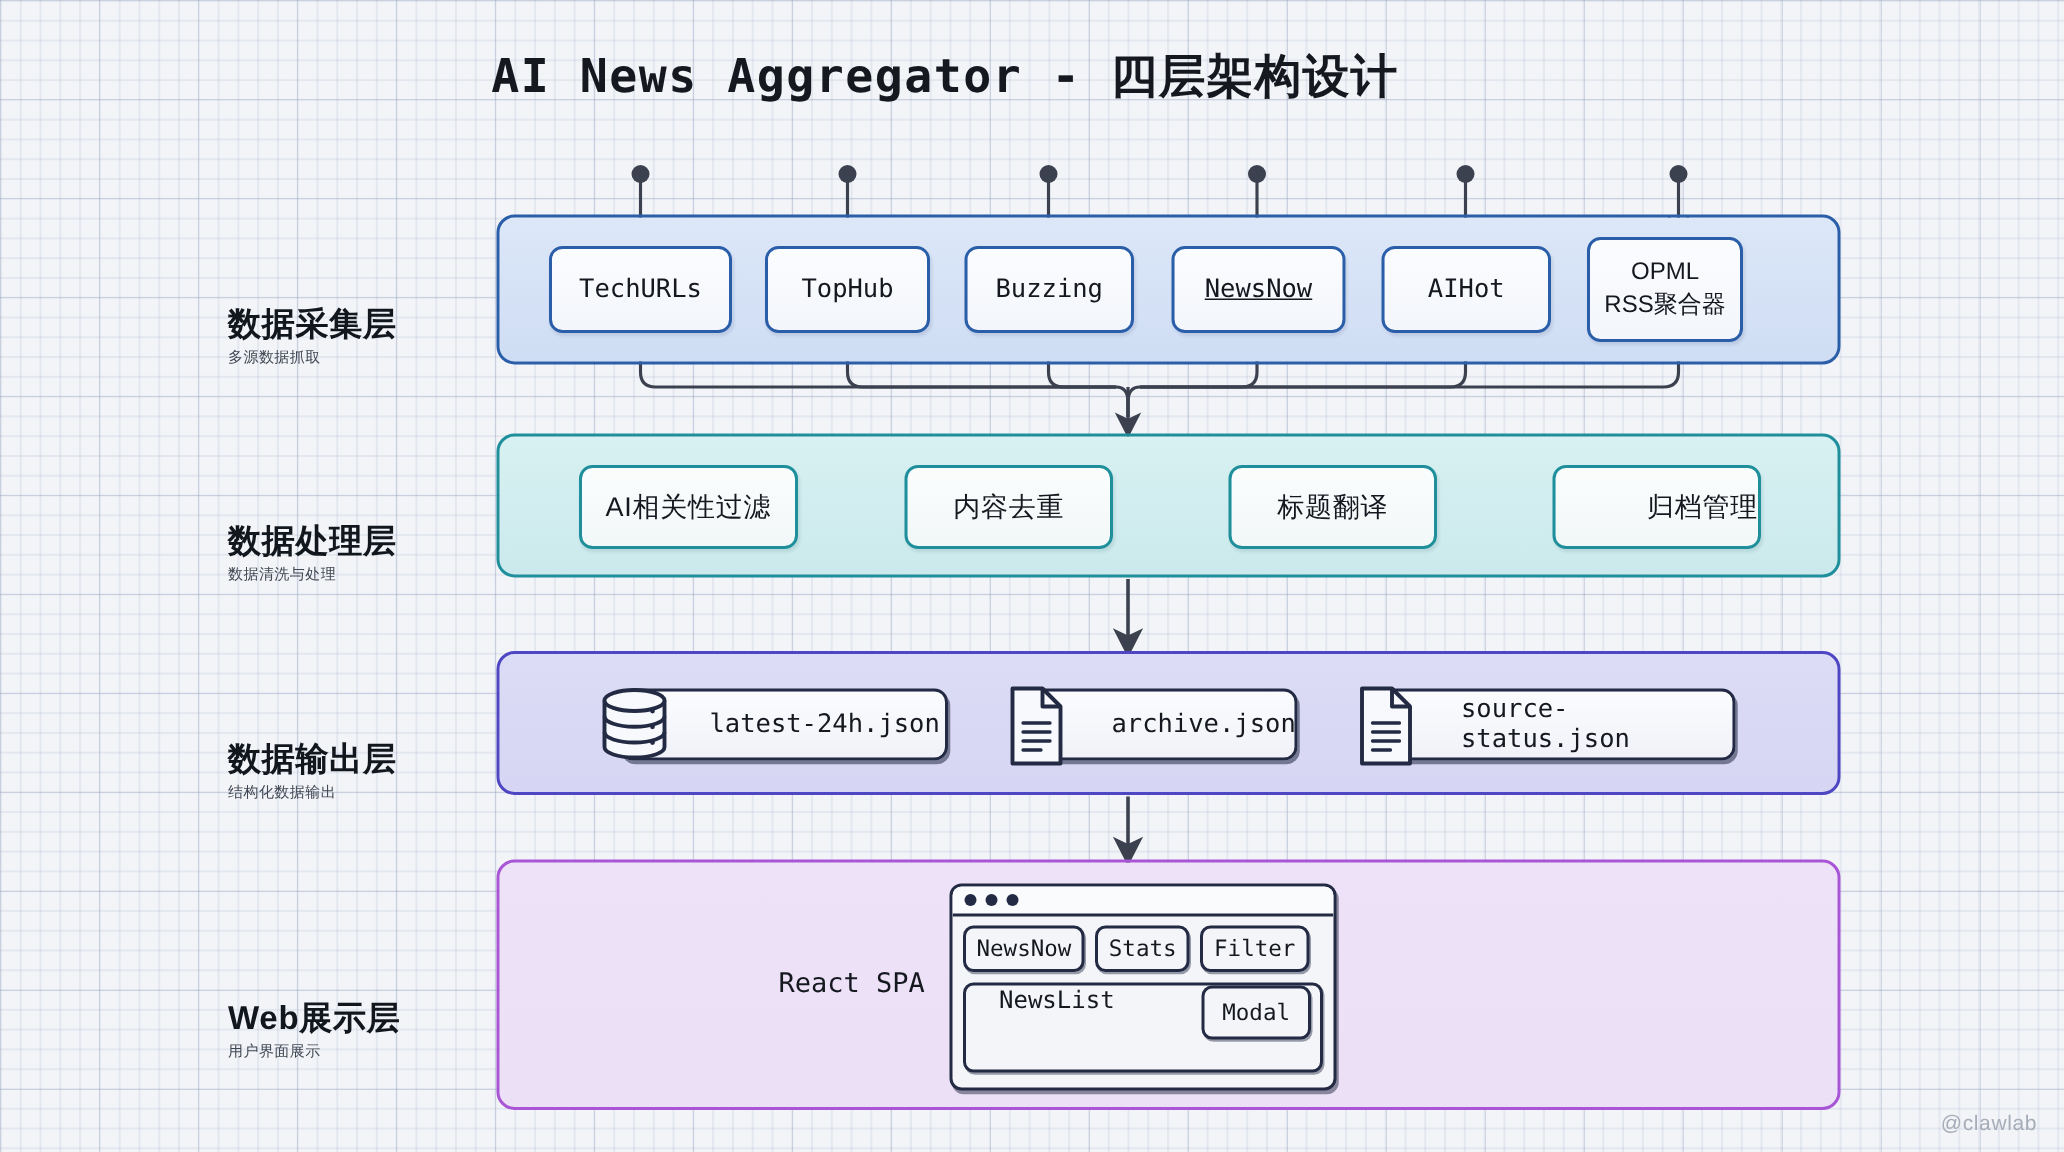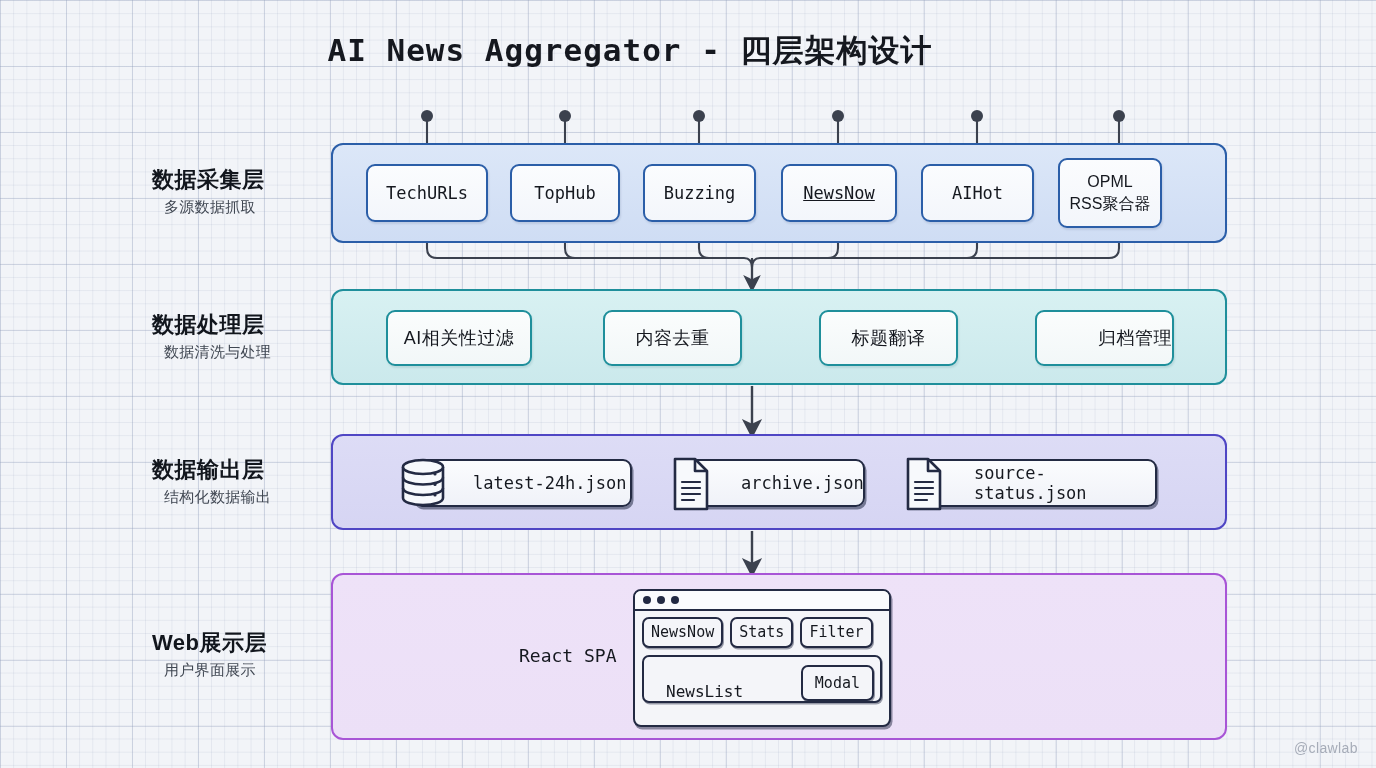--- a/index.html
+++ b/index.html
@@ -43,25 +43,25 @@
   .band-output   { left: 331px; top: 434px; width: 896px; height: 96px;
                    border-color: #4f46c4; background: linear-gradient(180deg,#dddcf6 0%,#d6d5f3 100%); }
   .band-web      { left: 331px; top: 573px; width: 896px; height: 167px;
                    border-color: #a855d6; background: linear-gradient(180deg,#eee2f8 0%,#ece0f7 100%); }
 
   
   .layer-label { position: absolute; text-align: left; }
   .layer-label .lt {
     font-size: 22px; font-weight: bold; color: #12161d; line-height: 1.25;
     letter-spacing: 0.5px;
+    margin-top: 36px;
   }
   .layer-label .ls {
-    font-size: 15px; color: #404752; line-height: 1.45; margin-top: 2px;
+    font-size: 10px; color: #404752; line-height: 1.45; margin-top: 2px;
     letter-spacing: 0.3px;
-    margin-left: 12px;
   }
   .lbl-collect { left: 152px; top: 166px; }
   .lbl-process { left: 152px; top: 311px; }
   .lbl-output  { left: 152px; top: 456px; }
   .lbl-web     { left: 152px; top: 629px; }
 
   
   .src {
     position: absolute; top: 164px; height: 58px;
     border: 2px solid #2b5ea8; border-radius: 9px;
@@ -122,21 +122,21 @@
   .row1 { display: flex; gap: 7px; margin-bottom: 7px; }
   .chip {
     border: 2.5px solid #232a43; border-radius: 7px;
     background: #f4f5f9; padding: 4px 7px;
     font-family: "DejaVu Sans Mono", "Liberation Mono", monospace;
     font-size: 15px; color: #15181f; line-height: 1.25;
     box-shadow: 1px 1.5px 0 rgba(35,42,67,0.45);
   }
   .panel {
     border: 2.5px solid #232a43; border-radius: 7px; background: #f4f5f9;
-    height: 48px; display: flex; align-items: flex-end; justify-content: flex-start;
+    height: 60px; display: flex; align-items: flex-start; justify-content: flex-start;
     padding: 0 6px; gap: 6px;
     box-shadow: 1px 1.5px 0 rgba(35,42,67,0.45);
   }
   .panel .pname {
     font-family: "DejaVu Sans Mono", "Liberation Mono", monospace;
     font-size: 16px; color: #15181f; padding-left: 16px;
   }
   .modal {
     border: 2.5px solid #232a43; border-radius: 7px; background: #f4f5f9;
     padding: 7px 12px; margin-left: auto;

